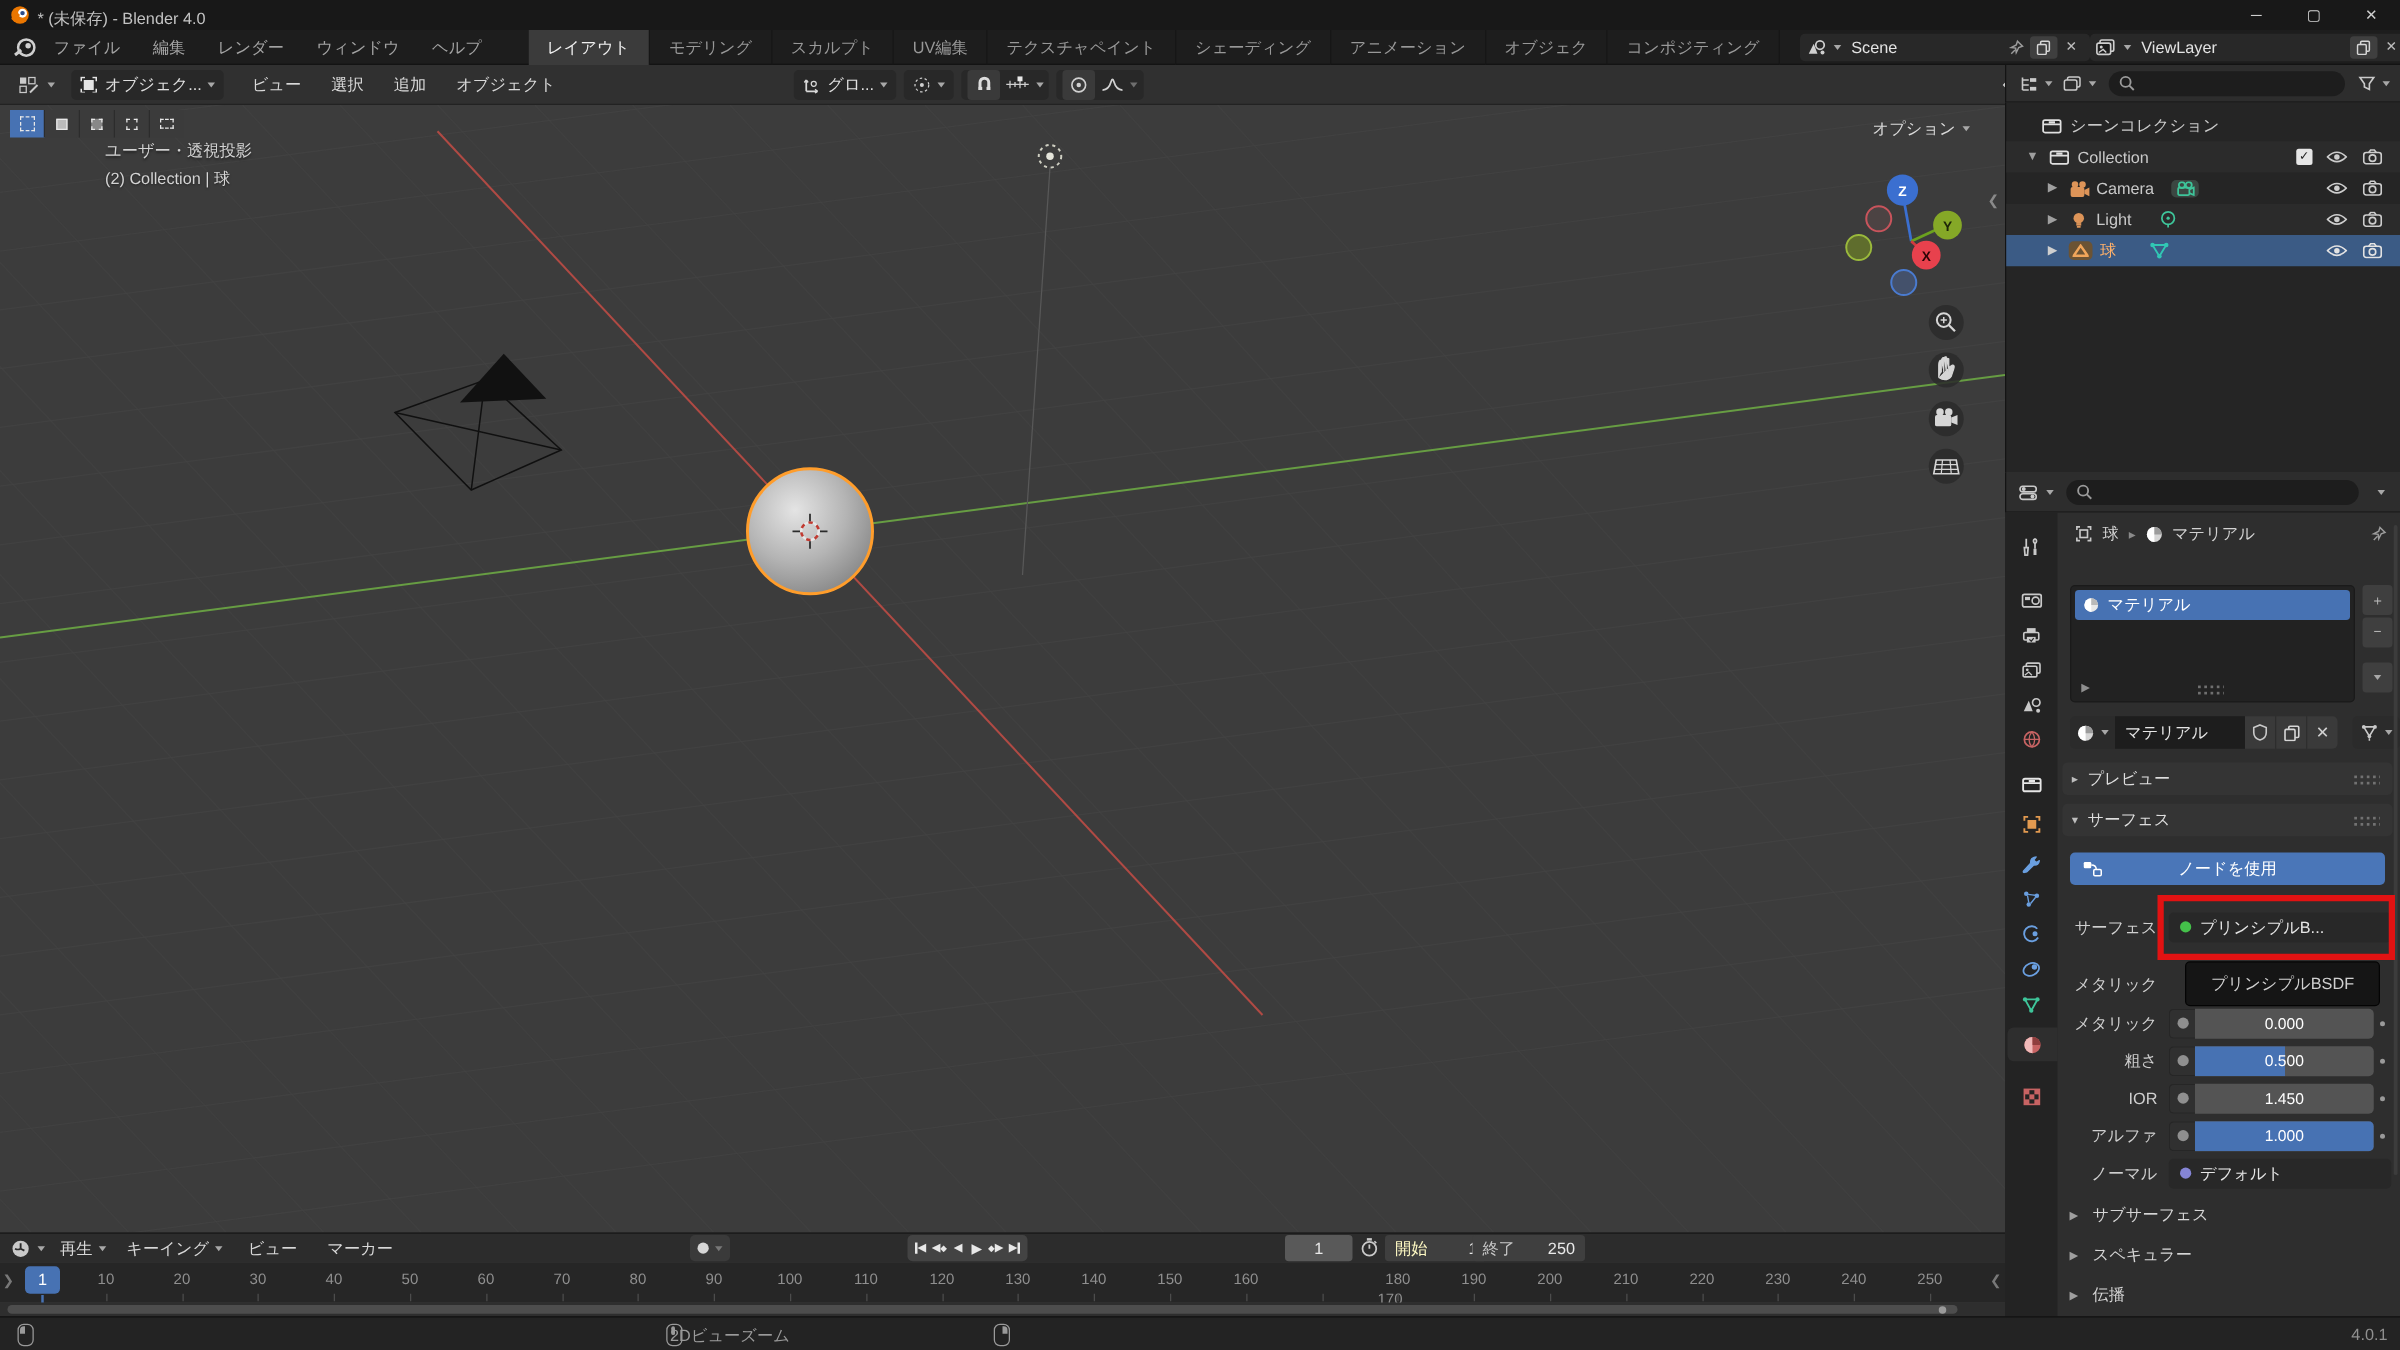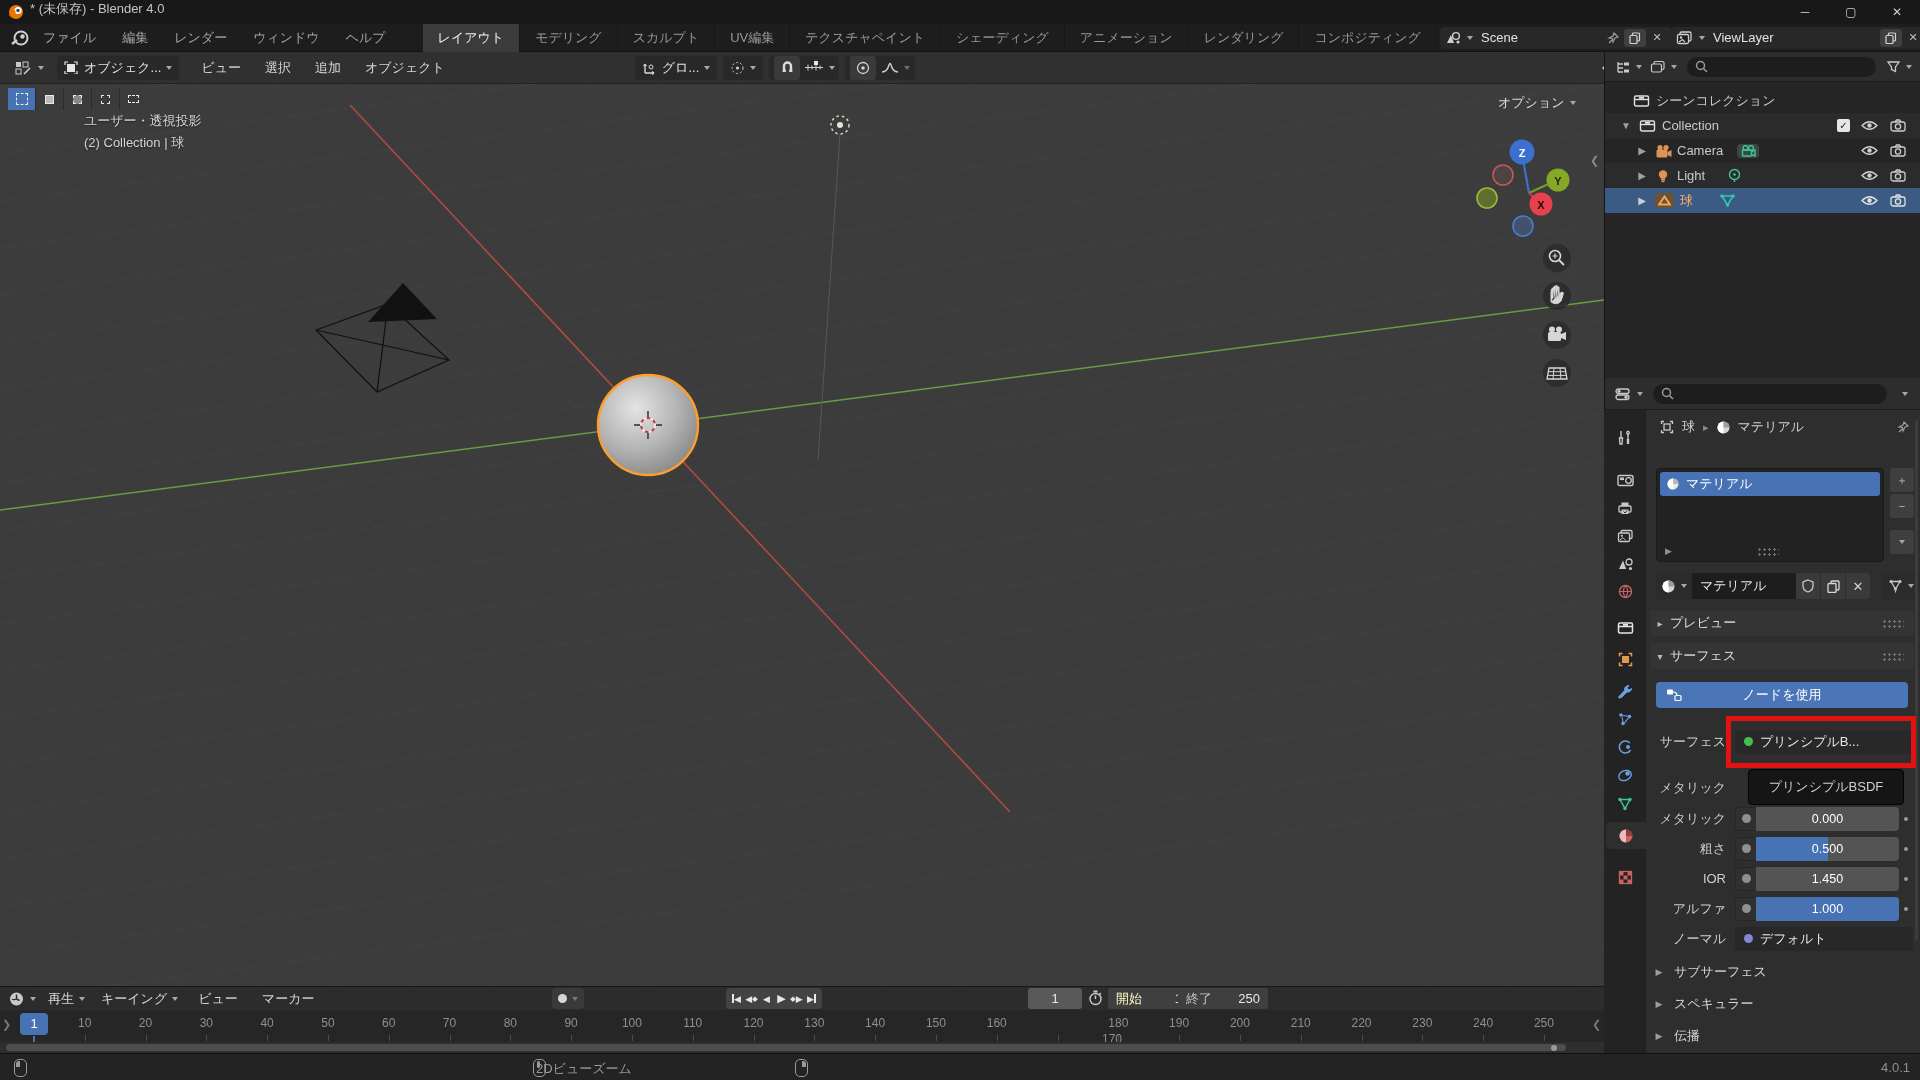--- a/index.html
+++ b/index.html
@@ -4,21 +4,21 @@
 <style>
   html,body{margin:0;padding:0;background:#111;}
   #app{position:relative;width:1920px;height:1080px;overflow:hidden;background:#3c3c3c;
        font-family:"Liberation Sans","DejaVu Sans",sans-serif;font-size:13px;color:#d2d2d2;
        -webkit-font-smoothing:antialiased;}
   .abs{position:absolute;}
   .row{display:flex;align-items:center;}
   .crt{display:inline-block;width:0;height:0;border-left:3.5px solid transparent;border-right:3.5px solid transparent;border-top:4px solid #a8a8a8;margin-left:5px;}
   .grip{width:22px;height:9px;background-image:radial-gradient(#7d7d7d 1px,transparent 1.4px);background-size:5px 5px;opacity:.85;}
   
-  #titlebar{left:0;top:0;width:1920px;height:24px;background:#181818;display:flex;align-items:flex-start;color:#c3c3c3;}
+  #titlebar{left:0;top:0;width:1920px;height:24px;background:#181818;display:flex;align-items:flex-end;color:#c3c3c3;}
   #wctrl{position:absolute;right:0;top:0;height:24px;display:flex;}
   #wctrl span{width:46px;text-align:center;line-height:24px;color:#cfcfcf;font-size:12px;}
   
   #menubar{left:0;top:24px;width:1920px;height:28px;background:#1d1d1d;display:flex;align-items:center;border-bottom:1px solid #131313;box-sizing:border-box;}
   .mitem{padding:0 13px;color:#a3a3a3;line-height:27px;}
   .wstabs{display:flex;margin-left:24px;height:28px;}
   .wstab{padding:0 15px;line-height:27px;color:#989898;border-right:1px solid #161616;}
   .wstab.active{background:#3b3b3b;color:#f0f0f0;}
   .idbox{background:#282828;border-radius:4px;height:22px;display:flex;align-items:center;padding:0 4px;margin-left:8px;}
   .idbox .nm{color:#e3e3e3;padding:0 8px;}
@@ -120,21 +120,21 @@
     <span class="mitem">ウィンドウ</span>
     <span class="mitem">ヘルプ</span>
     <div class="wstabs">
       <span class="wstab active">レイアウト</span>
       <span class="wstab">モデリング</span>
       <span class="wstab">スカルプト</span>
       <span class="wstab">UV編集</span>
       <span class="wstab">テクスチャペイント</span>
       <span class="wstab">シェーディング</span>
       <span class="wstab">アニメーション</span>
-      <span class="wstab">レンダリング</span>
+      <span class="wstab">オブジェク</span>
       <span class="wstab">コンポジティング</span>
     </div>
     <div class="idbox" style="position:absolute;left:1432px;width:224px">
       <span>
           <svg width="18" height="16">
             <circle cx="12" cy="6" r="3.4" fill="none" stroke="#cfcfcf" stroke-width="1.4"></circle>
             <path d="M3 13 L7 5 L10 13 Z" fill="#cfcfcf"></path>
             <circle cx="14" cy="12" r="1.6" fill="#cfcfcf"></circle>
           </svg>
         </span>

